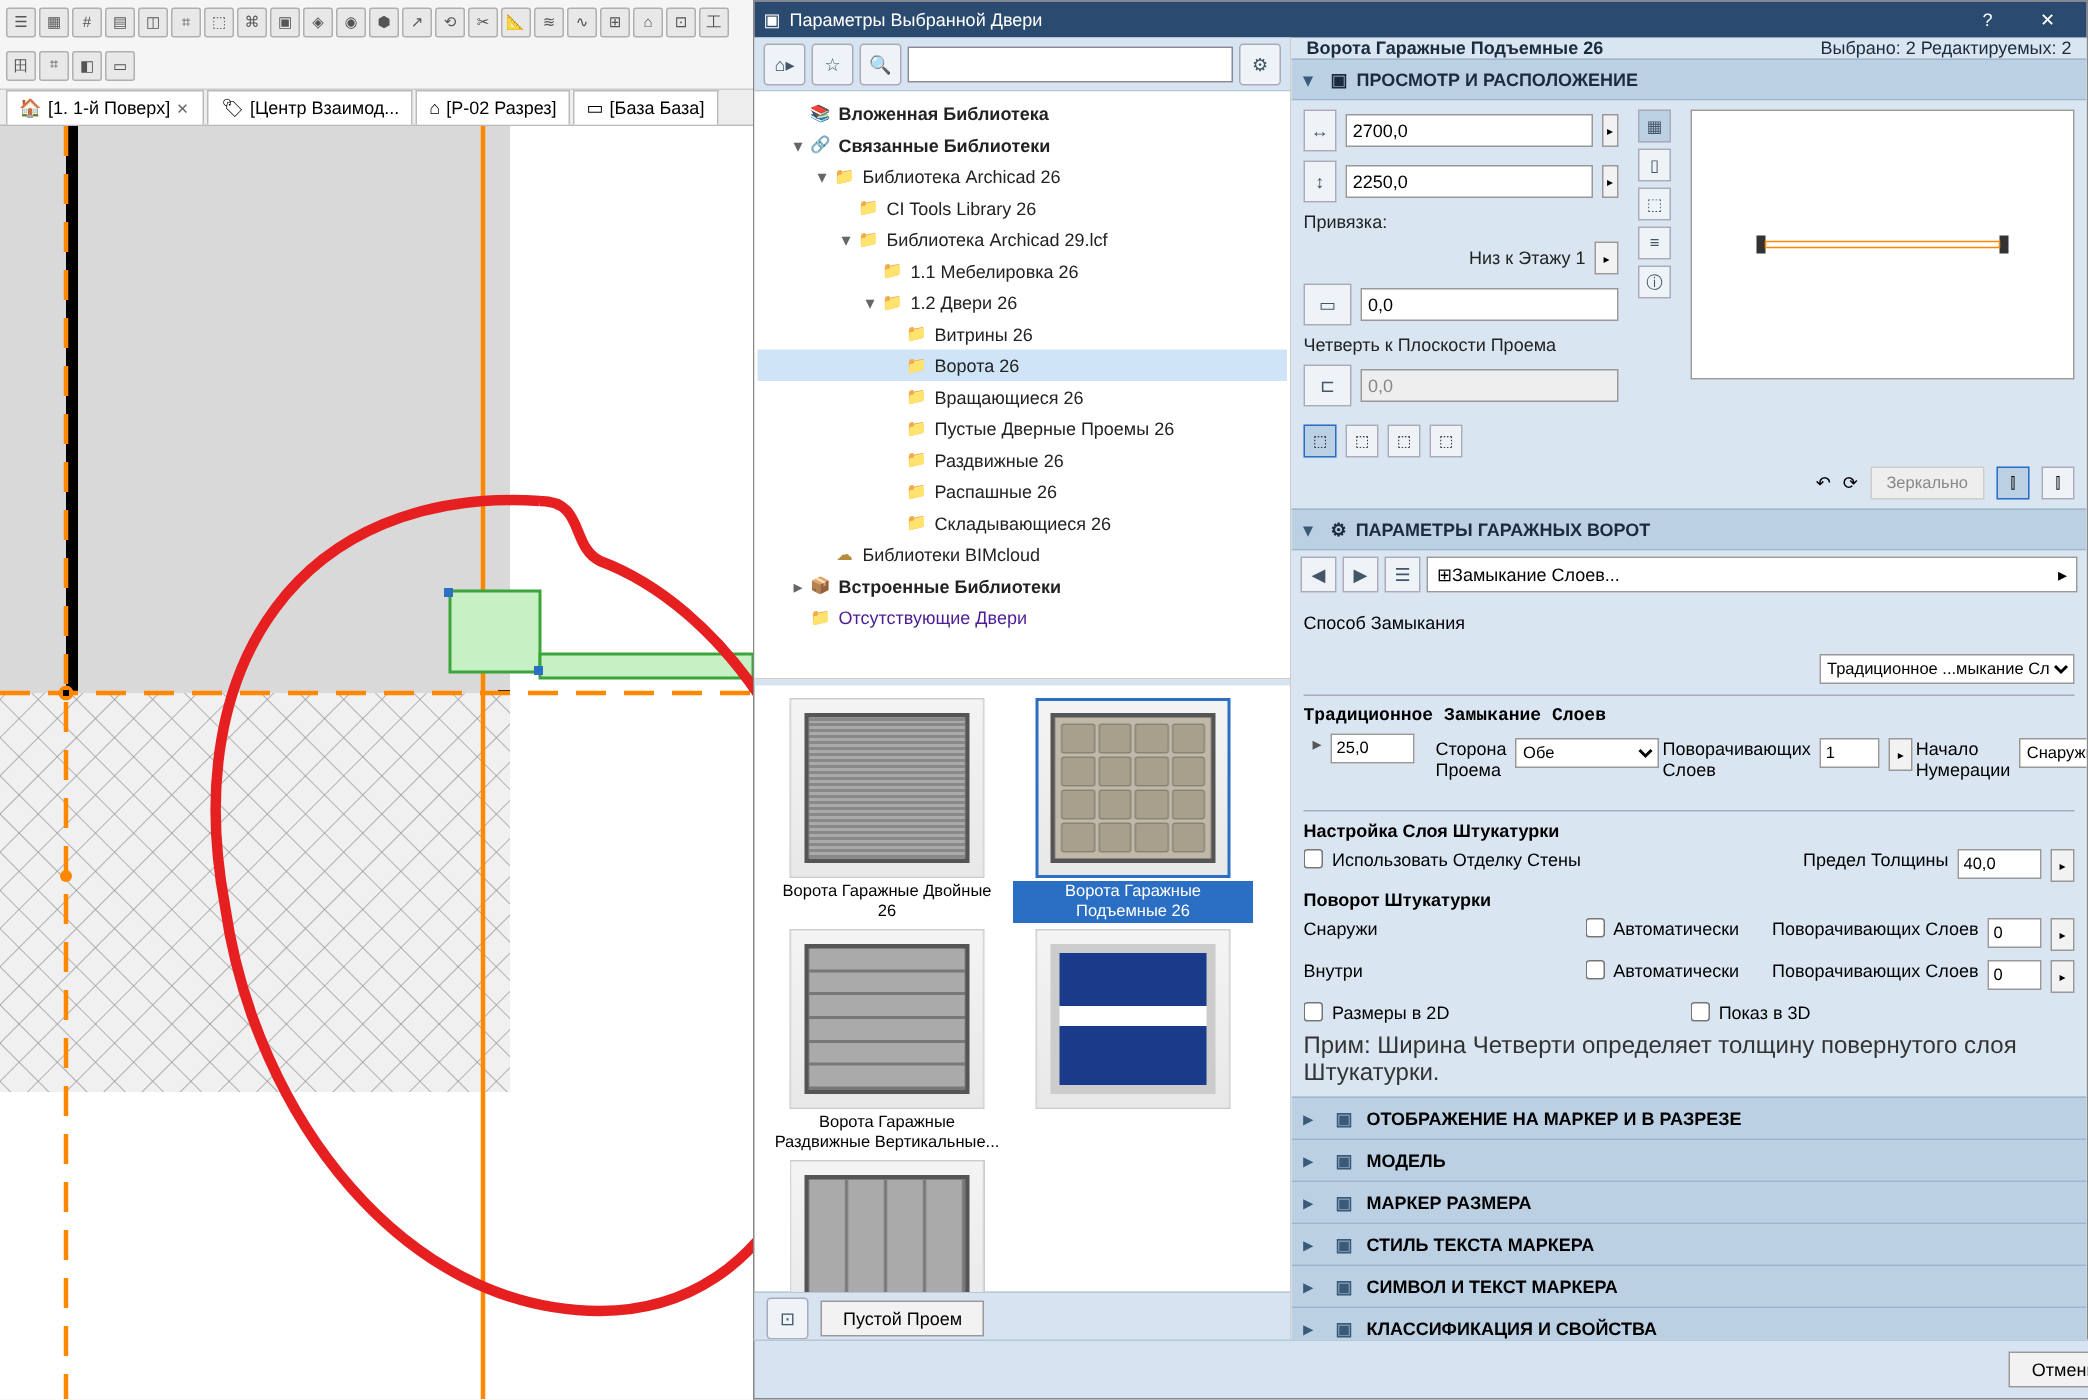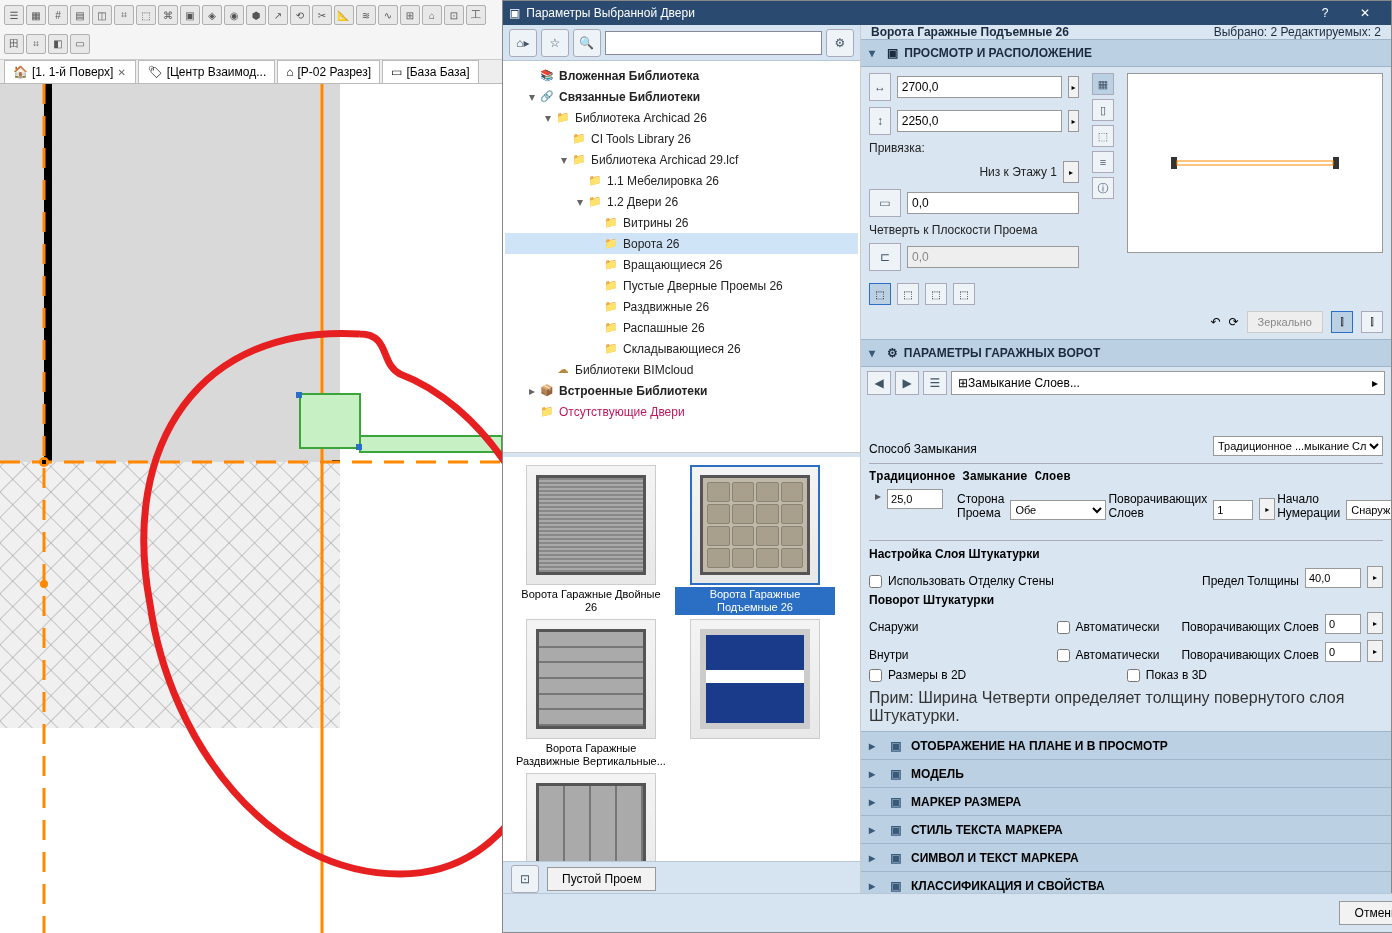--- a/index.html
+++ b/index.html
@@ -31,21 +31,21 @@
 .lp-search { flex: 1; height: 24px; border: 1px solid #889; background: #fff; }
 
 
 .tree { flex: 0 0 auto; height: 392px; background: #fff; overflow: auto; padding: 4px 2px; border-bottom: 1px solid #ccc; }
 .tree-row { display: flex; align-items: center; height: 21px; padding-left: 4px; cursor: pointer; }
 .tree-row.selected { background: #d0e4f8; }
 .tw { display: inline-block; width: 14px; text-align: center; color: #666; }
 .tree-icon { width: 16px; height: 14px; margin-right: 4px; display: inline-flex; align-items: center; justify-content: center; color: #b58b3d; font-size: 11px; }
 .tree-label { font-size: 12px; color: #222; }
 .tree-row.bold .tree-label { font-weight: 600; }
-.tree-row.gray .tree-label { color: #be185d; }
+.tree-row.gray .tree-label { color: #4c1d95; }
 .tree-row.gray .tree-icon { color: #ccc; }
 .indent-1 { padding-left: 20px; }
 .indent-2 { padding-left: 36px; }
 .indent-3 { padding-left: 52px; }
 .indent-4 { padding-left: 68px; }
 .indent-5 { padding-left: 84px; }
 
 
 .gallery { flex: 1; background: #fff; overflow: auto; padding: 8px; display: flex; flex-wrap: wrap; gap: 4px; align-content: flex-start; border-top: 4px solid #d6e3f0; }
 .gallery-item { width: 160px; display: flex; flex-direction: column; align-items: center; cursor: pointer; }
@@ -87,21 +87,21 @@
 .orient-row { display: flex; align-items: center; gap: 6px; margin-top: 6px; }
 .orient-btn { width: 22px; height: 22px; border: 1px solid #aab; background: #eef3f8; display: flex; align-items: center; justify-content: center; font-size: 10px; }
 .orient-btn.active { background: #bcd0e3; border-color: #2b6fc5; }
 .mirror-btn { height: 22px; padding: 0 10px; border: 1px solid #ccc; background: #eee; color: #888; font-size: 11px; }
 
 
 .params-nav { display: flex; align-items: center; gap: 4px; padding: 4px 6px; background: #d9e6f2; }
 .pn-btn { width: 24px; height: 24px; border: 1px solid #aab; background: #eef3f8; display: flex; align-items: center; justify-content: center; color: #456; }
 .pn-selector { flex: 1; height: 24px; border: 1px solid #999; background: #fff; display: flex; align-items: center; padding: 0 6px; font-size: 12px; }
 
-.field-row { display: flex; align-items: flex-end; gap: 6px; padding: 3px 0; font-size: 12px; }
+.field-row { display: flex; align-items: flex-start; gap: 6px; padding: 3px 0; font-size: 12px; }
 .field-row .lbl { flex: 1; }
 .num-input { width: 56px; height: 20px; border: 1px solid #999; background: #fff; font-size: 11px; padding: 0 3px; }
 .small-select { height: 20px; border: 1px solid #999; background: #fff; font-size: 11px; width: 96px; }
 .cb { width: 13px; height: 13px; }
 
 
 .collapse-row { height: 28px; background: #bcd0e3; border-top: 1px solid #9fb5ca; display: flex; align-items: center; gap: 6px; padding: 0 8px; font-weight: 600; font-size: 12px; cursor: pointer; }
 .collapse-row .caret { width: 12px; color: #3a5a7a; }
 .collapse-row .cicon { width: 18px; height: 16px; display: flex; align-items: center; justify-content: center; color: #3a5a7a; }
 
@@ -545,21 +545,21 @@
             <span>Показ в 3D</span>
           <span style="width:170px;"></span>
         </div>
         <div style="font-size:16px; color:#333; padding-top:4px;">Прим: Ширина Четверти определяет толщину повернутого слоя Штукатурки.</div>
       </div>
 
       <div id="collapse-list">
           <div class="collapse-row">
             <span class="caret">▸</span>
             <span class="cicon">▣</span>
-            <span>ОТОБРАЖЕНИЕ НА ПЛАНЕ И В ПРОСМОТР</span>
+            <span>ОТОБРАЖЕНИЕ НА МАРКЕР И В РАЗРЕЗЕ</span>
           </div>
           <div class="collapse-row">
             <span class="caret">▸</span>
             <span class="cicon">▣</span>
             <span>МОДЕЛЬ</span>
           </div>
           <div class="collapse-row">
             <span class="caret">▸</span>
             <span class="cicon">▣</span>
             <span>МАРКЕР РАЗМЕРА</span>

